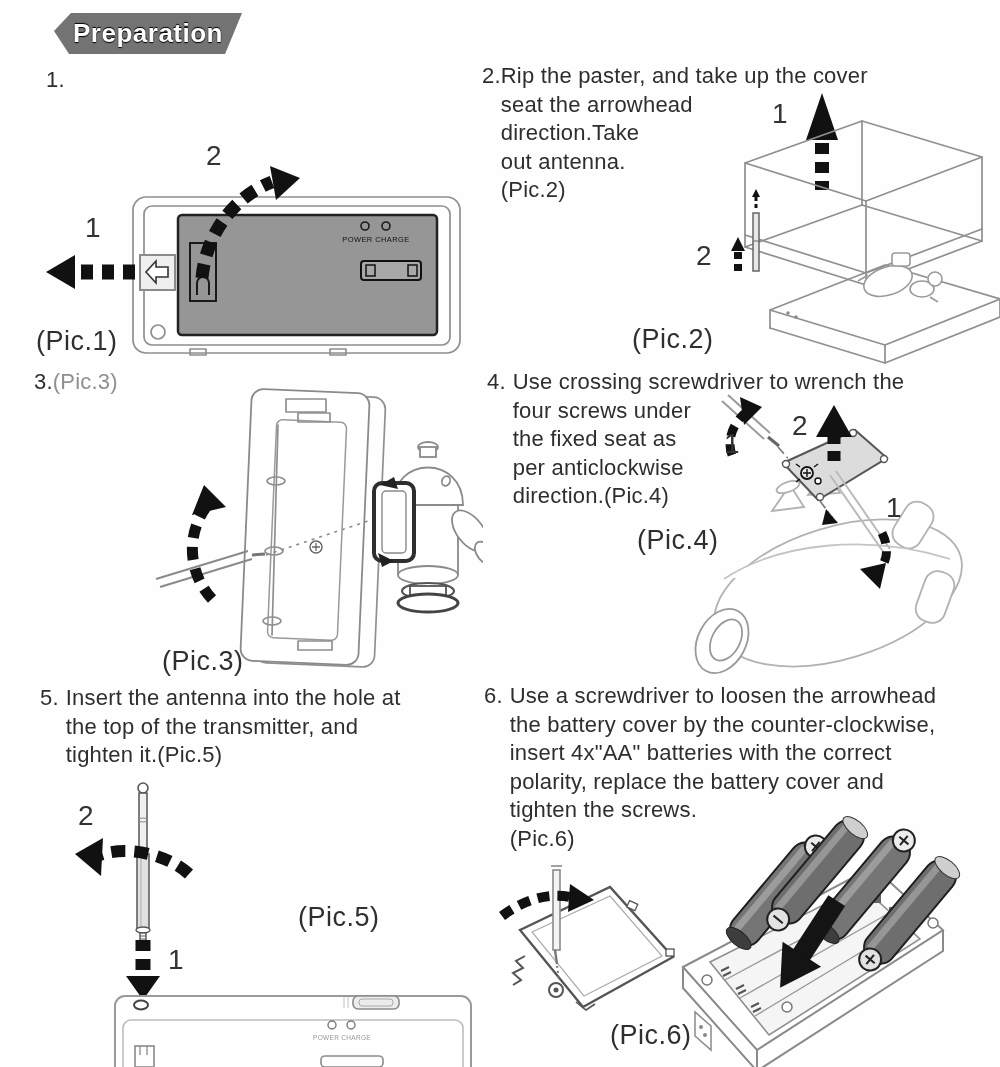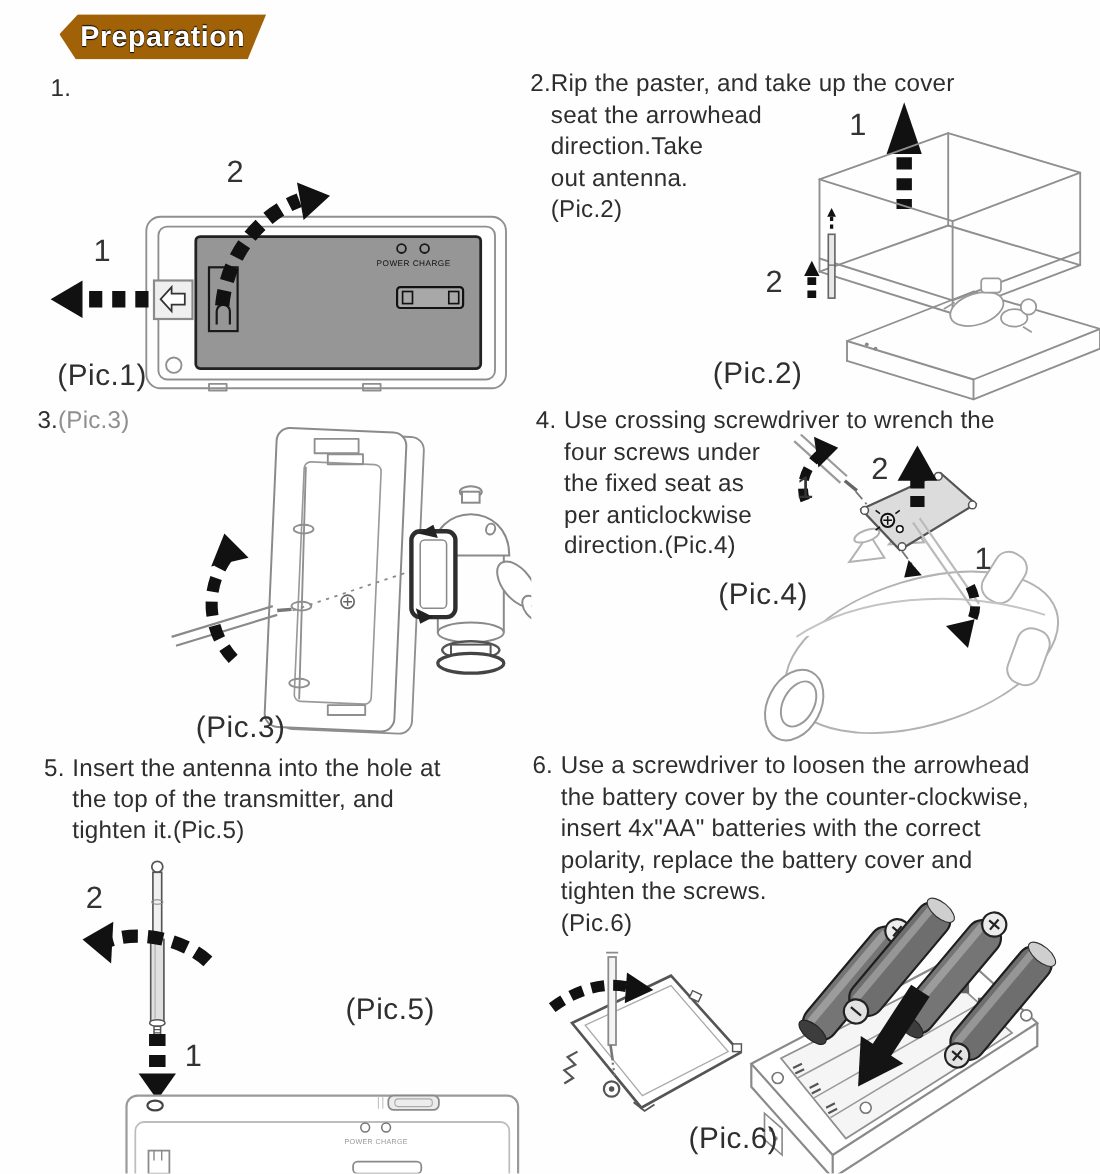--- a/index.html
+++ b/index.html
@@ -1,29 +1,29 @@
 <!DOCTYPE html>
 <html><head>
 <meta charset="utf-8">
 <style>
   html,body{margin:0;padding:0;}
   body{width:1000px;height:1067px;background:#fff;font-family:"Liberation Sans",sans-serif;}
   #page{position:relative;width:1000px;height:1067px;background:#fefefe;overflow:hidden;color:#2e2e2e;}
   .abs{position:absolute;}
-  .banner{left:54px;top:13px;width:188px;height:41px;background:#a16207;
+  .banner{left:54px;top:13px;width:188px;height:41px;background:#737373;
           clip-path:polygon(0 44%,9% 0,100% 0,91% 100%,8% 100%);
           display:flex;align-items:center;justify-content:center;}
   .banner span{color:#fff;font-size:26px;font-weight:bold;letter-spacing:.5px;
                text-shadow:0 1px 1px #000, 0 -1px 1px #000;}
   .step{display:flex;font-size:22px;line-height:28.5px;letter-spacing:.2px;color:#2e2e2e;}
   .step .num{white-space:pre;}
   .step .body{white-space:pre-line;}
   .picref{white-space:pre-line;color:#8f8f8f;font-size:22px;line-height:28.5px;}
   .fnum{font-size:28px;color:#333;}
-  .cap{font-size:27px;color:#2f2f2f;letter-spacing:.5px;margin-left:16px;}
+  .cap{font-size:27px;color:#2f2f2f;letter-spacing:.5px;}
   svg{display:block;overflow:hidden;}
   .lw{stroke:#8f8f8f;fill:none;stroke-width:1.7;stroke-linejoin:round;stroke-linecap:round;}
   .dk{stroke:#111;fill:none;stroke-linejoin:round;stroke-linecap:butt;}
 </style>
 </head>
 <body>
 
 <div id="page">
 
   <div class="abs banner">

